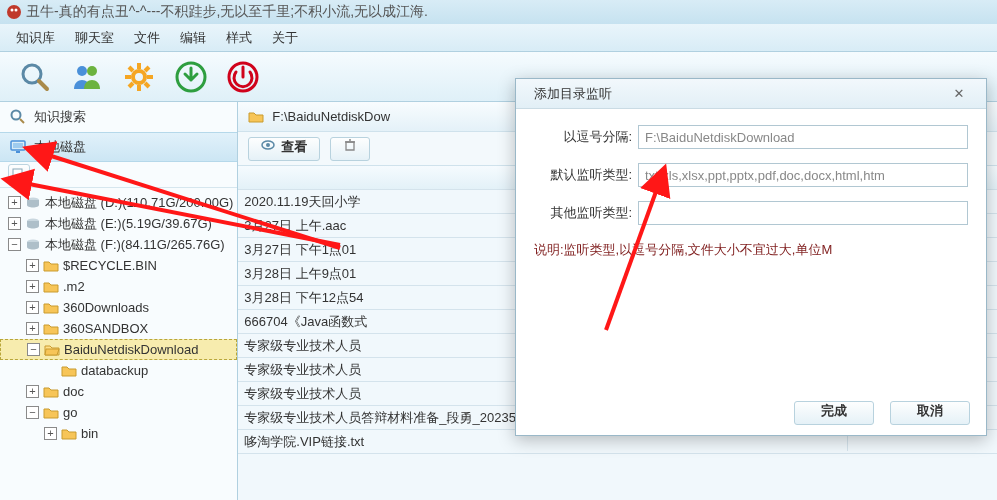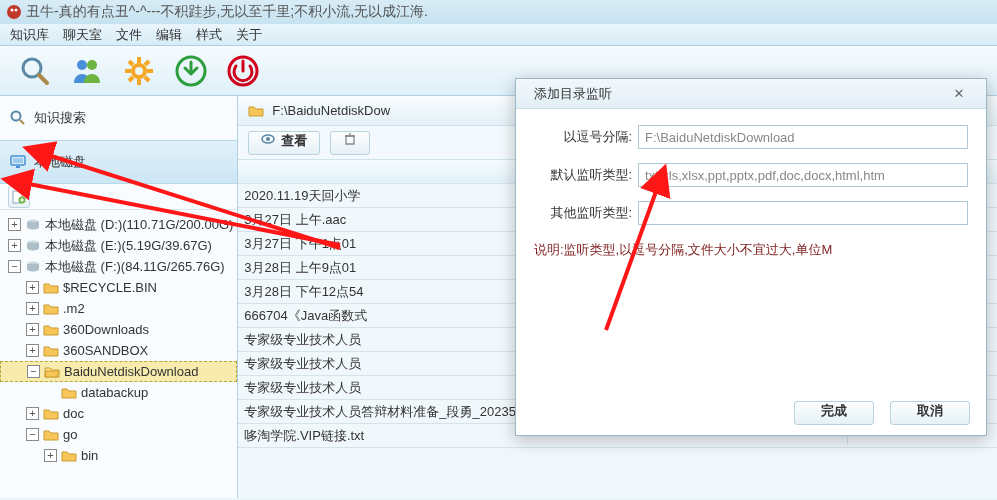--- a/index.html
+++ b/index.html
@@ -1,26 +1,26 @@
 <!DOCTYPE html>
 <html><head>
 <meta charset="utf-8">
 <style>
   * { box-sizing: border-box; margin: 0; padding: 0; }
   body { font-family: "Microsoft YaHei", "SimSun", Arial, sans-serif; font-size: 13px; background: #e8f4fa; width: 997px; height: 500px; overflow: hidden; position: relative; color: #333; }
   .titlebar { background: linear-gradient(#d8ecf6, #c6e2f0); height: 24px; display: flex; align-items: center; padding: 0 6px; color: #555; font-size: 14px; }
   .titlebar .app-icon { width: 16px; height: 16px; margin-right: 4px; display:inline-block; }
-  .menubar { background: linear-gradient(#e9f5fb, #d8ecf6); height: 22px; display: flex; align-items: center; gap: 14px; padding: 0 10px; border-bottom: 1px solid #b0d0e0; }
+  .menubar { background: linear-gradient(#e9f5fb, #d8ecf6); height: 28px; display: flex; align-items: center; gap: 20px; padding: 0 16px; border-bottom: 1px solid #b0d0e0; }
   .menubar span { cursor: default; }
   .toolbar { background: linear-gradient(#f5fbfe, #dff0f8); height: 50px; display: flex; align-items: center; gap: 18px; padding: 0 18px; border-bottom: 1px solid #b0d0e0; }
   .tool-btn { width: 34px; height: 34px; display:flex; align-items:center; justify-content:center; }
   .tool-btn svg { width: 32px; height: 32px; }
   .layout { display:flex; height: calc(500px - 24px - 24px - 50px); }
   .sidebar { width: 345px; background: #f8fcfe; border-right: 1px solid #b0d0e0; display:flex; flex-direction:column; }
-  .sb-item { height: 44px; display:flex; align-items:center; gap:8px; padding:0 10px; }
+  .sb-item { height: 30px; display:flex; align-items:center; gap:8px; padding:0 10px; }
   .sb-item svg { width:16px; height:16px; }
   .sb-item.active { background: linear-gradient(#e1f1fa,#cce6f4); border-top:1px solid #b5d8ea; border-bottom:1px solid #b5d8ea;}
   .sb-toolbar { height:26px; display:flex; align-items:center; padding:0 8px; border-bottom:1px solid #d6e6ee; gap:4px; }
   .small-btn { width:22px; height:22px; border:1px solid #bcd4e0; border-radius:3px; background:linear-gradient(#fefefe,#e8f2f8); display:flex; align-items:center; justify-content:center; }
   .tree { flex:1; overflow:auto; padding:4px 0; }
   .tree-row { display:flex; align-items:center; height:21px; padding:0 4px; gap:4px; white-space:nowrap; }
   .tree-row .tw { width:13px; height:13px; border:1px solid #8a8a8a; display:inline-flex; align-items:center; justify-content:center; font-size:11px; line-height:1; color:#555; background:#fff; }
   .tree-row .sp0 { width:0; } .sp1{width:18px;} .sp2{width:36px;}
   .disk-icon,.folder-icon { width:16px; height:16px; display:inline-block; }
   .tree-row.selected { background:#f7ecae; border:1px dashed #b8a63a; }

